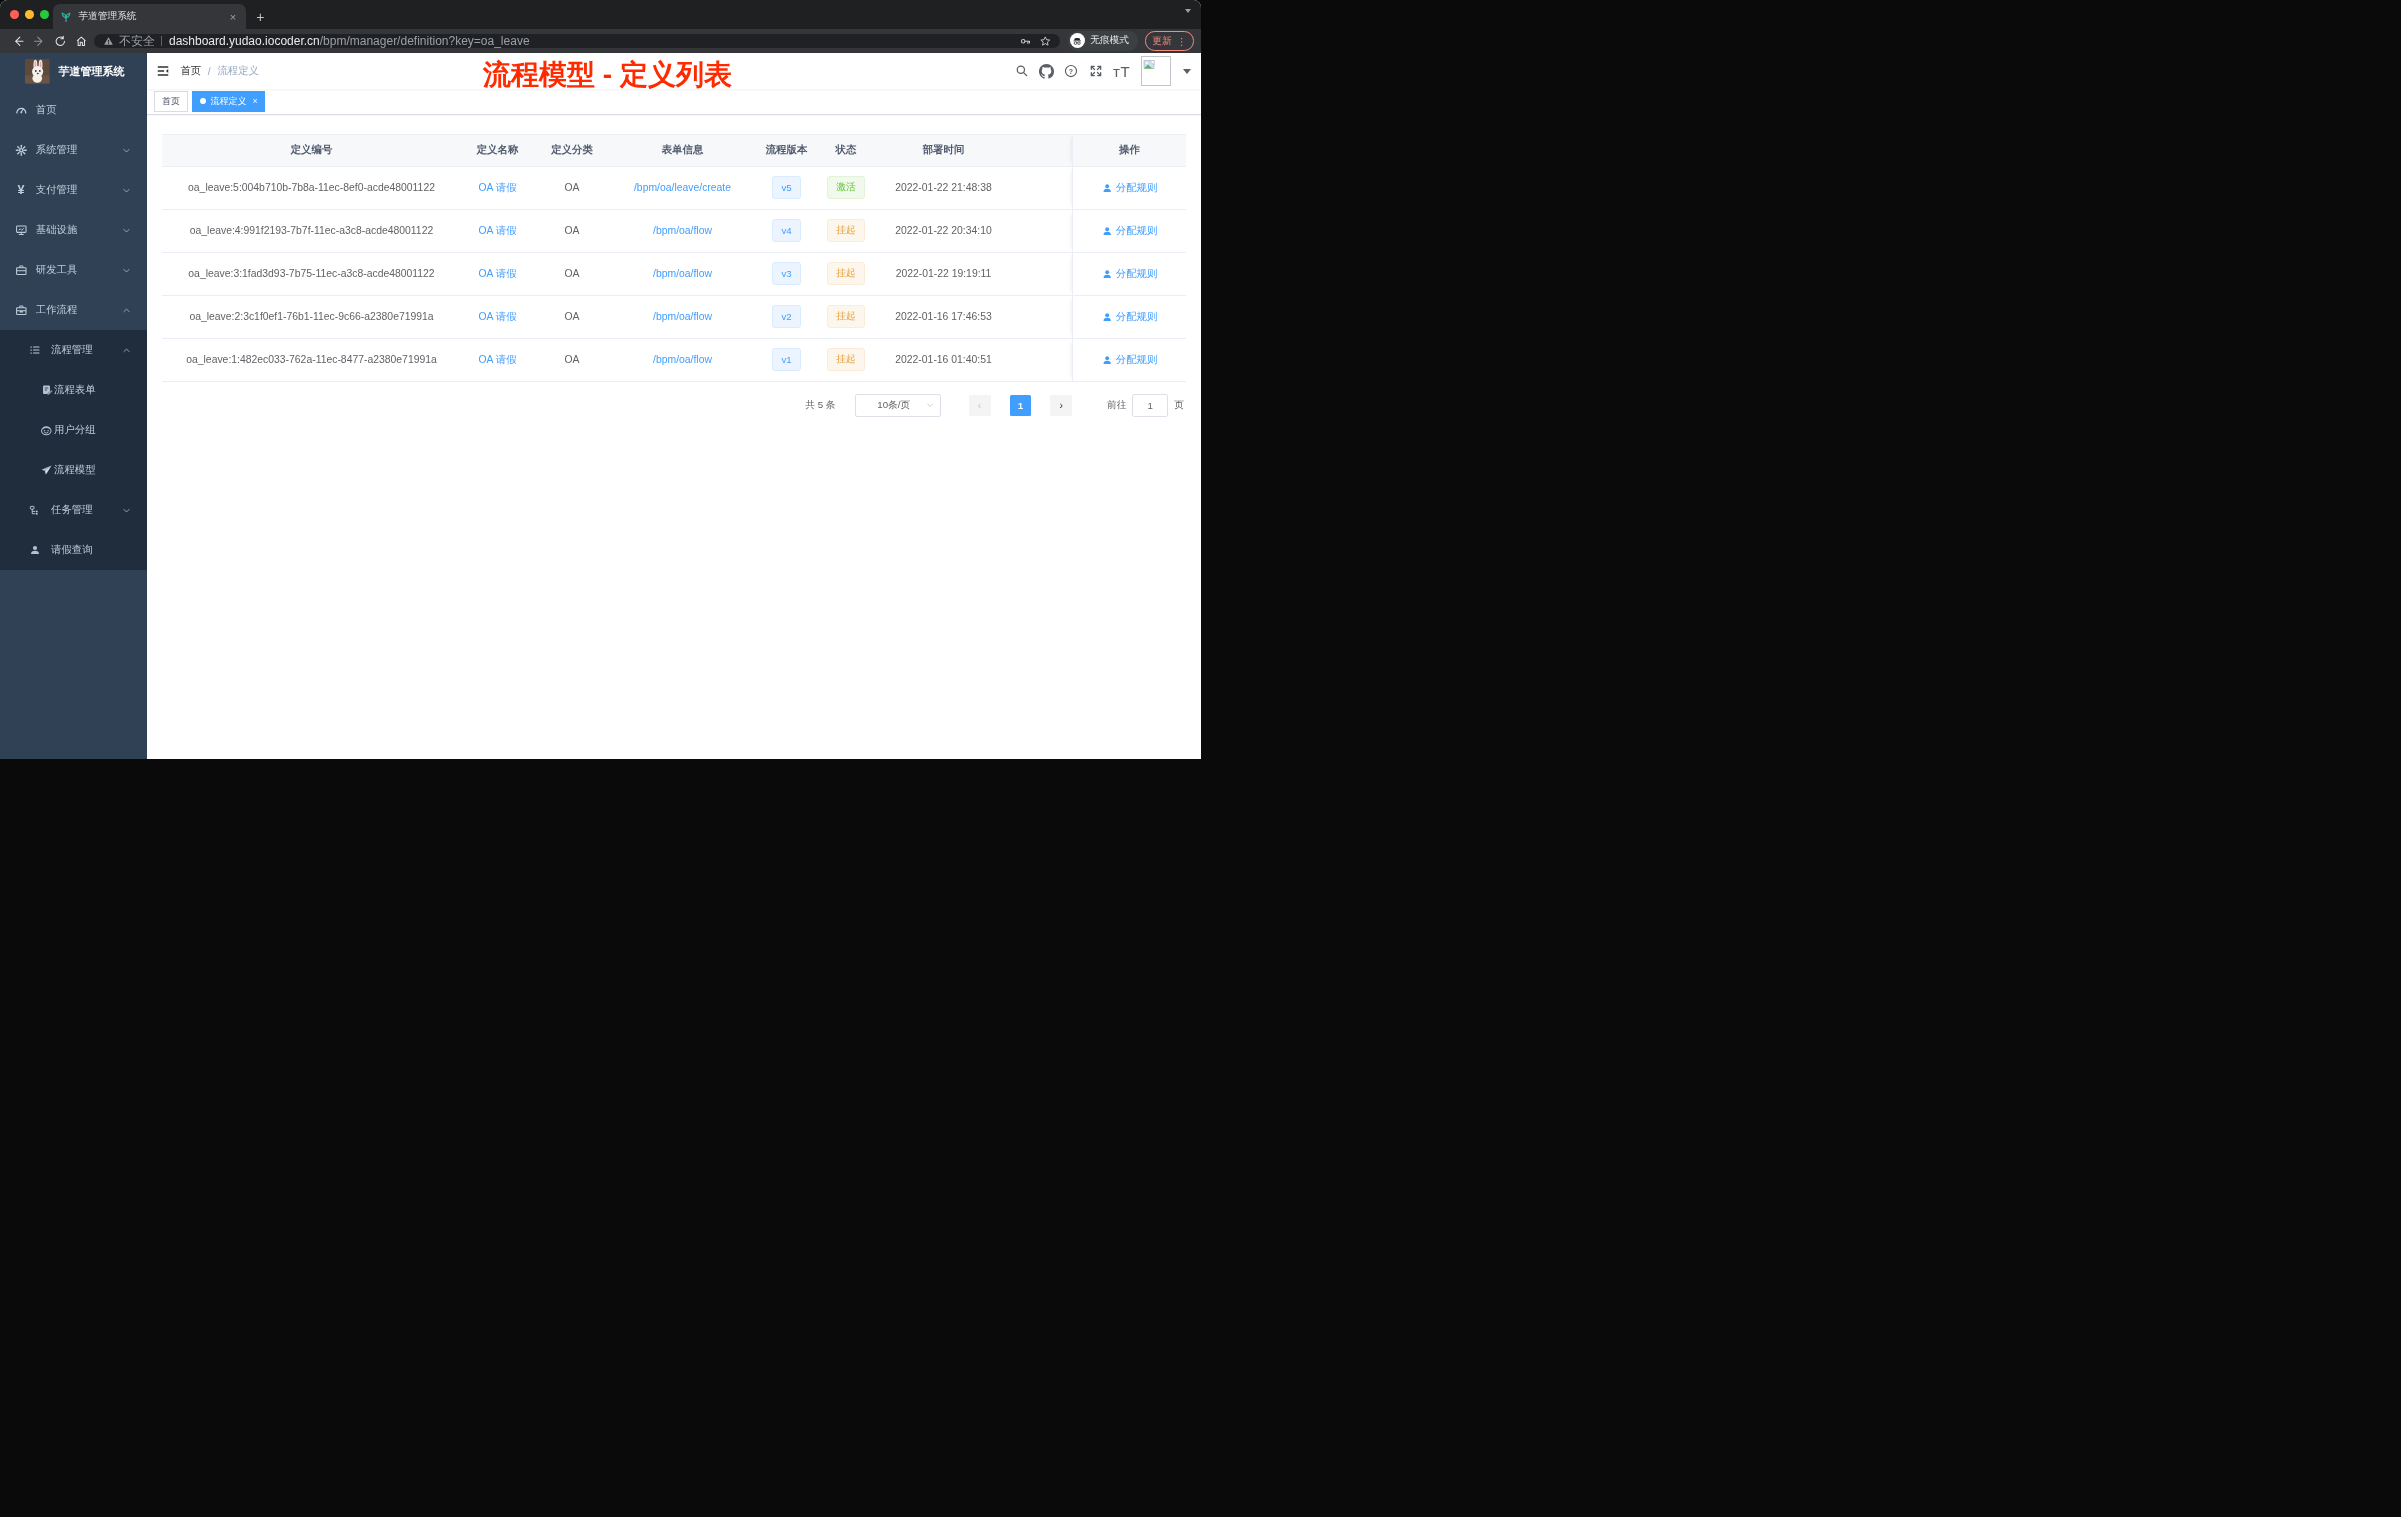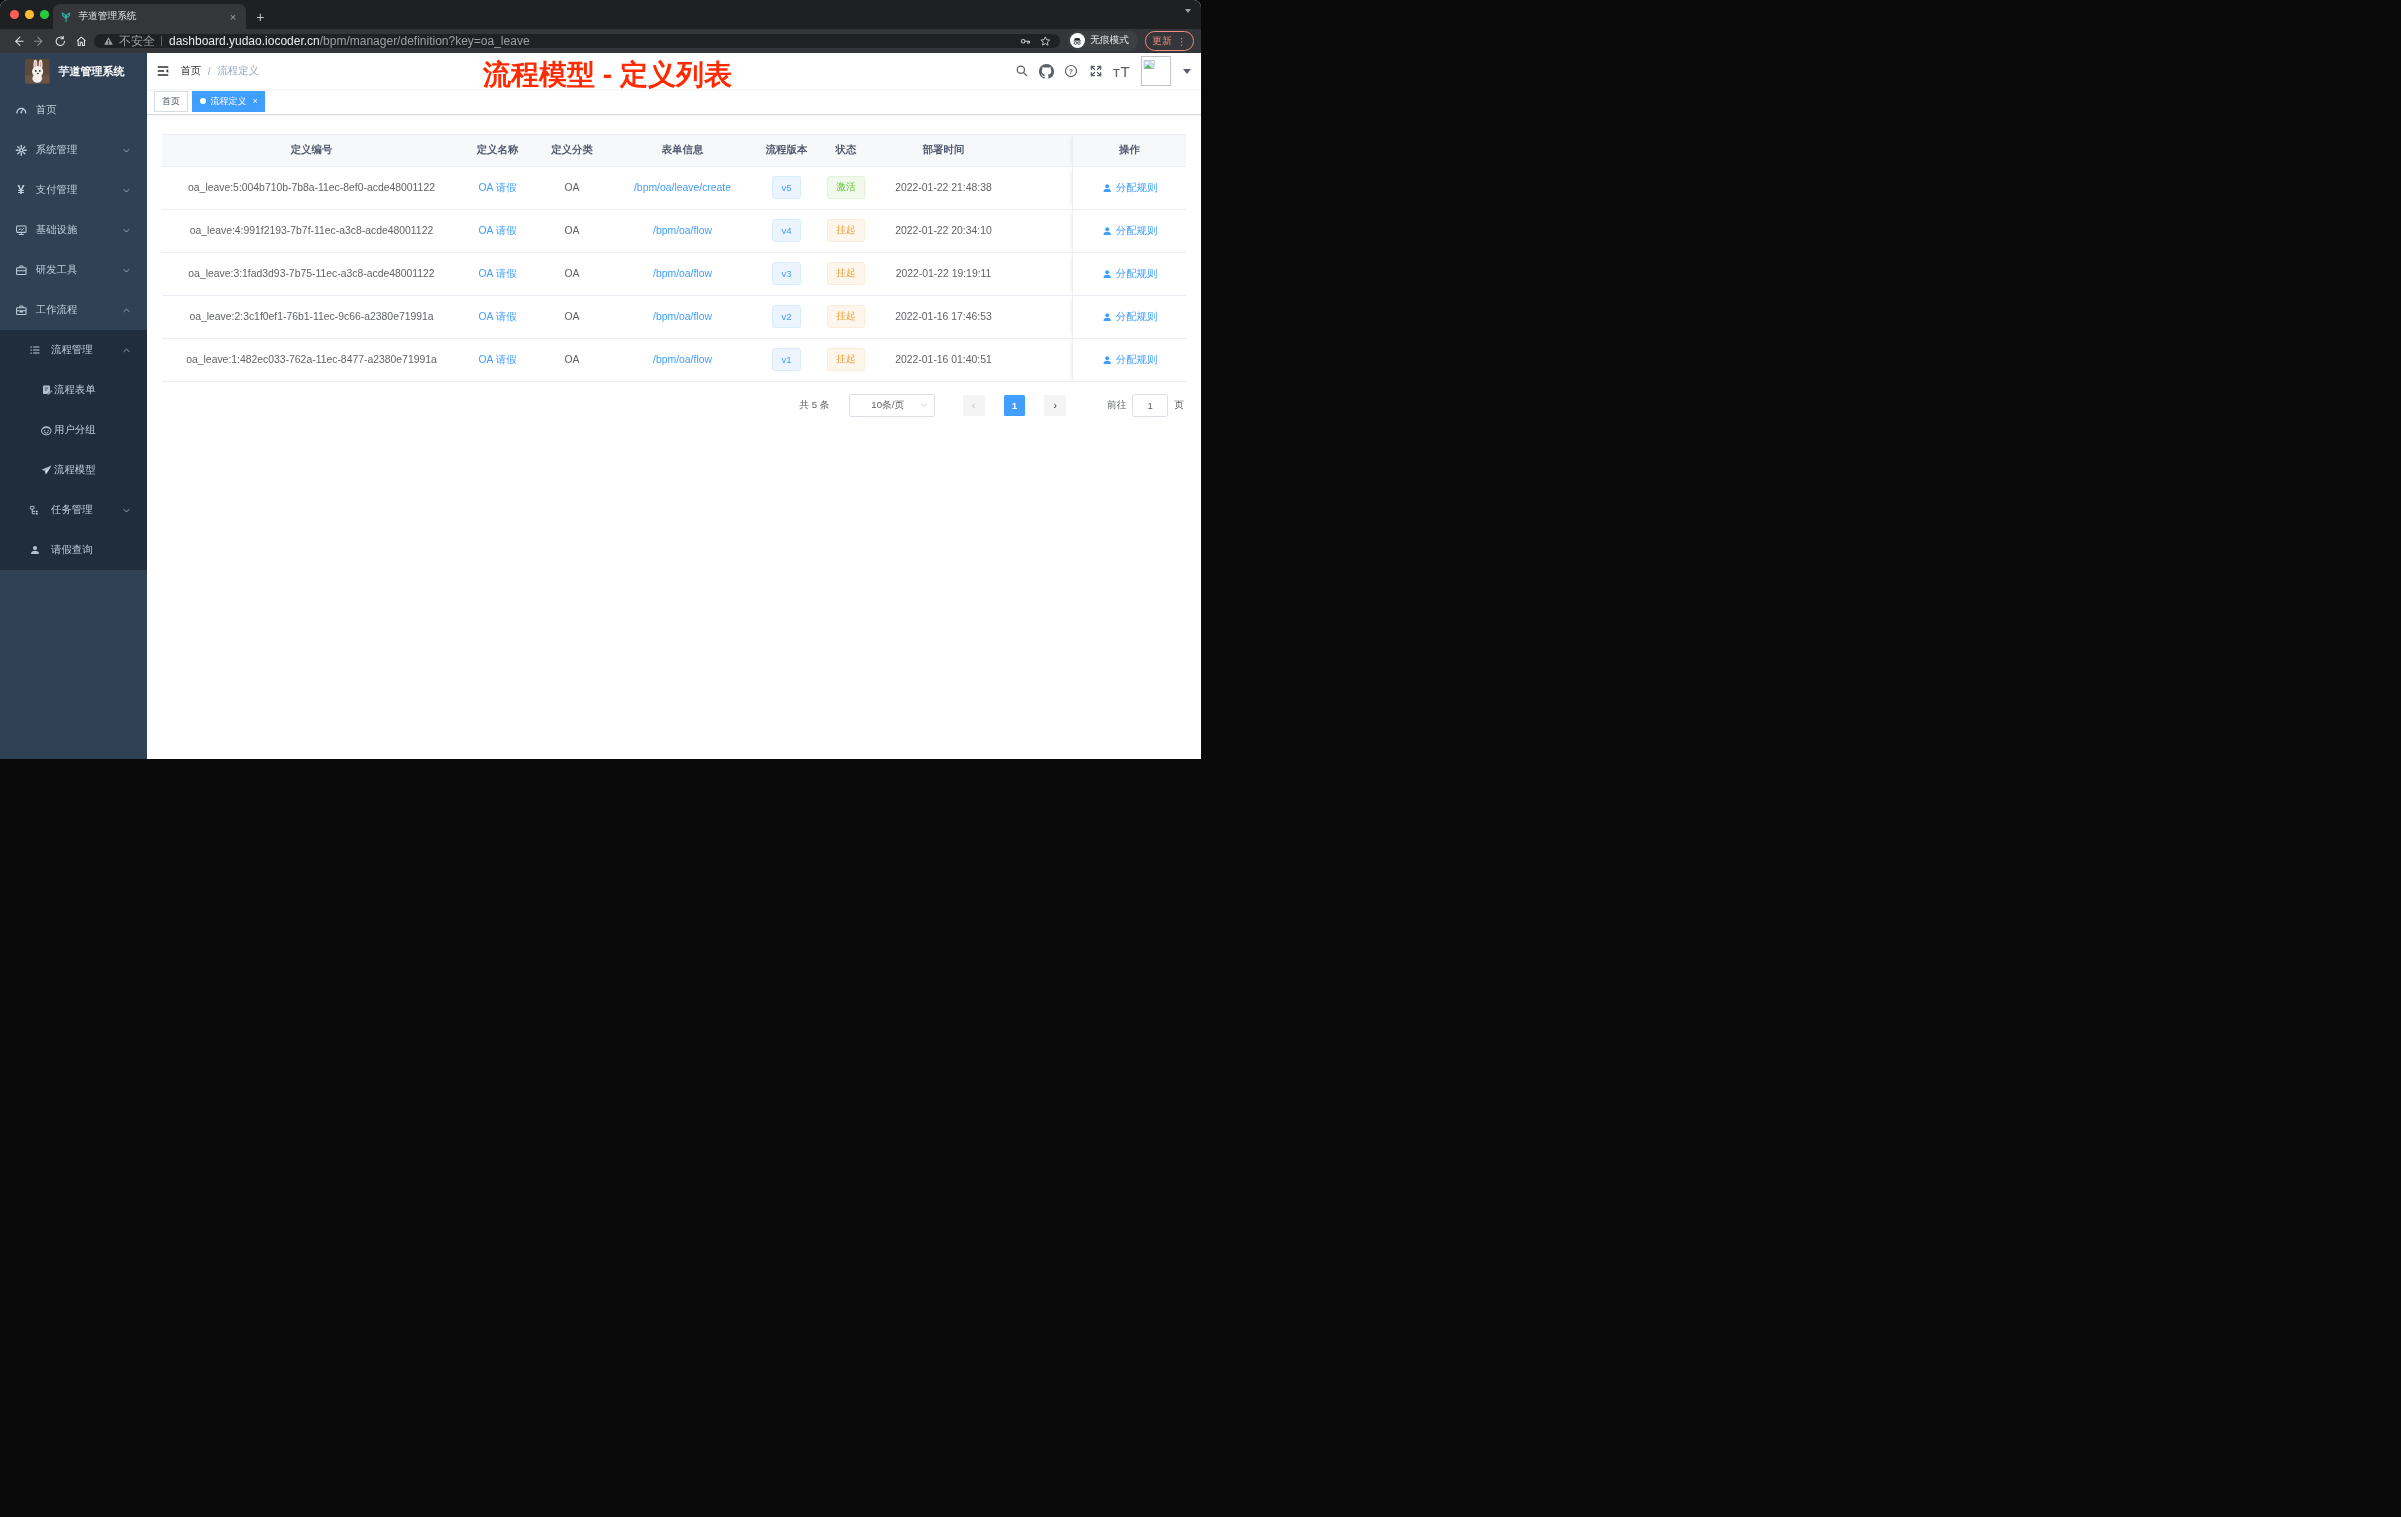--- a/index.html
+++ b/index.html
@@ -74,21 +74,21 @@
   .b-sus{background:#fdf6ec;border-color:#faecd8;color:#e6a23c;}
   .action{display:inline-flex;align-items:center;gap:3.7px;color:#409eff;cursor:pointer;}
 
   .pagi{width:1022px;display:flex;align-items:center;justify-content:flex-end;margin-top:12px;font-size:9.7px;color:#606266;gap:12px;}
   .pg-total{margin-right:7.4px;}
   .pg-select{width:72px;height:21px;border:0.7px solid #dcdfe6;border-radius:2.2px;display:flex;align-items:center;padding:0 6px;color:#606266;margin-right:12px;}
   .pg-select span{flex:1;text-align:center;}
   .pg-btn{width:22px;height:21px;background:#f4f4f5;border-radius:1.5px;display:flex;align-items:center;justify-content:center;font-size:10.4px;margin:0 3.7px;color:#303133;}
   .pg-btn.disabled{color:#c0c4cc;}
   .pg-page{width:21px;height:21px;background:#409eff;color:#fff;border-radius:1.5px;display:flex;align-items:center;justify-content:center;margin:0 3.7px;font-weight:600;}
-  .pg-goto{display:flex;align-items:center;gap:6px;margin-left:25px;}
+  .pg-goto{display:flex;align-items:center;gap:6px;margin-left:19px;}
   .pg-input{width:30px;height:19.3px;border:0.7px solid #dcdfe6;border-radius:2.2px;text-align:center;font-size:9.7px;color:#606266;outline:none;font-family:inherit;}
   svg{display:block;}
 </style>
 </head>
 <body>
 
 <div class="window">
 
   <div class="tabstrip">
     <div class="traffic">

